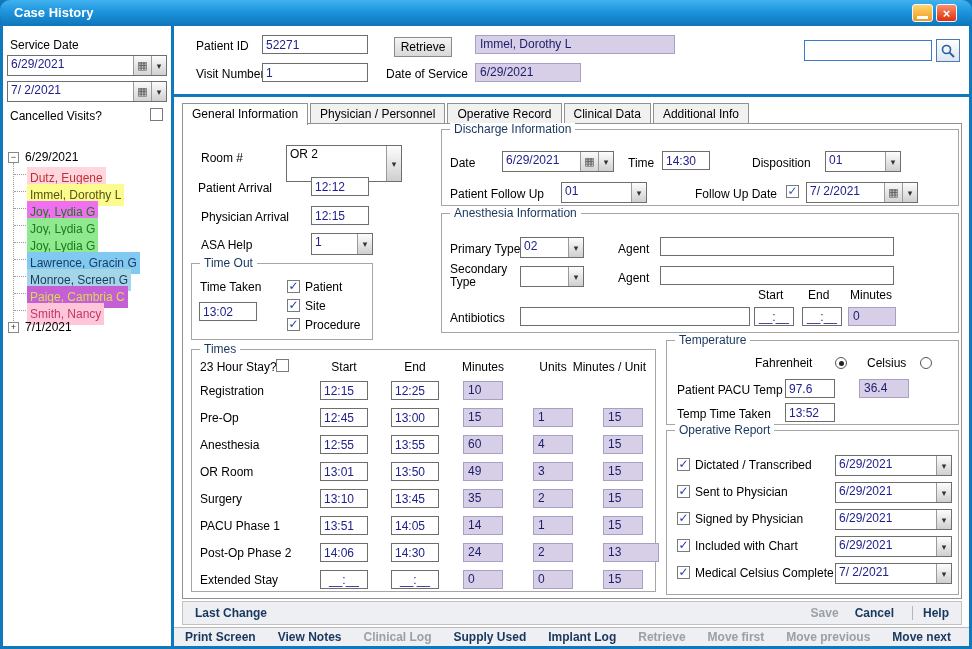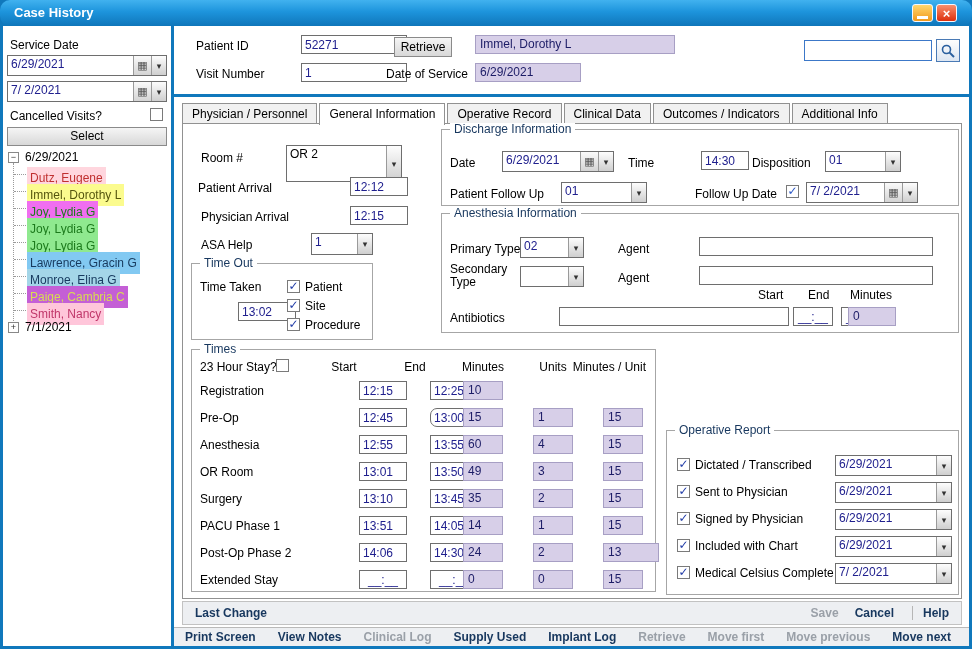--- a/index.html
+++ b/index.html
@@ -17,21 +17,21 @@
   .minbar { width:11px; height:3px; background:#fff; margin-top:8px; }
   .btn-close { left:936px; background:linear-gradient(180deg,#f9906d,#dd2f0d); color:#fff; font-weight:bold; font-size:13px; }
 
   
   .sidebar { position:absolute; left:3px; top:26px; width:168px; height:620px; background:#fff; }
   .main { position:absolute; left:174px; top:26px; width:795px; height:620px; background:#fff; }
 
   .label { position:absolute; color:#000; white-space:nowrap; }
   .tinput { position:absolute; border:1px solid #6e6e6e; background:#fff; color:#20208e;
     font:12px "Liberation Sans",sans-serif; padding:0 3px; height:19px; }
-  input.tinput { outline:none;margin-left:39px; }
+  input.tinput { outline:none; }
   .disp { position:absolute; background:#d7cfe8; border:1px solid #a79fc4; color:#1c1c66;
     height:19px; line-height:17px; padding:0 4px; white-space:nowrap; overflow:hidden; }
 
   .combo { position:absolute; border:1px solid #6e6e6e; background:#fff; display:flex; align-items:stretch; height:21px; }
   .combo .val { flex:1; padding:1px 3px 0; color:#20208e; white-space:nowrap; overflow:hidden; }
   .combo .cal { width:18px; background:linear-gradient(#fafafa,#d4d4d4); border-left:1px solid #9a9a9a;
     display:flex; align-items:center; justify-content:center; color:#555; font-size:11px; font-family:"DejaVu Sans",sans-serif; }
   .combo .arr { width:15px; background:linear-gradient(#fdfdfd,#cfcfcf); border-left:1px solid #9a9a9a;
     display:flex; align-items:center; justify-content:center; color:#333; font-size:9px; font-family:"DejaVu Sans",sans-serif; }
 
@@ -104,34 +104,33 @@
       <span class="cal">▦</span>
       <span class="arr">▾</span>
     </div>
     <div class="combo" style="left:4px;top:55px;width:160px">
       <span class="val">7/ 2/2021</span>
       <span class="cal">▦</span>
       <span class="arr">▾</span>
     </div>
     <span class="label" style="left:7px;top:83px">Cancelled Visits?</span>
     <span class="check" style="left:147px;top:82px"></span>
-    <div class="btn select-btn">Select</div>
 
     <div class="vline"></div>
     <div class="tnode" style="top:124px">
       <span class="texp">−</span>
       <span class="tlabel">6/29/2021</span>
     </div>
     <span class="titem" style="top: 141px; background-color: rgb(255, 214, 222); color: rgb(192, 48, 48);">Dutz, Eugene</span>
     <span class="titem" style="top: 158px; background-color: rgb(251, 251, 142); color: rgb(85, 85, 14);">Immel, Dorothy L</span>
     <span class="titem" style="top: 175px; background-color: rgb(240, 110, 240); color: rgb(28, 122, 28);">Joy, Lydia G</span>
     <span class="titem" style="top: 192px; background-color: rgb(143, 233, 143); color: rgb(28, 122, 28);">Joy, Lydia G</span>
     <span class="titem" style="top: 209px; background-color: rgb(143, 233, 143); color: rgb(28, 122, 28);">Joy, Lydia G</span>
     <span class="titem" style="top: 226px; background-color: rgb(130, 201, 242); color: rgb(23, 58, 94);">Lawrence, Gracin G</span>
-    <span class="titem" style="top: 243px; background-color: rgb(164, 214, 232); color: rgb(23, 58, 94);">Monroe, Elina G</span>
+    <span class="titem" style="top: 243px; background-color: rgb(164, 214, 232); color: rgb(23, 58, 94);">Monroe, Screen G</span>
     <span class="titem" style="top: 260px; background-color: rgb(196, 95, 214); color: rgb(216, 220, 82);">Paige, Cambria C</span>
     <span class="titem" style="top: 277px; background-color: rgb(255, 198, 218); color: rgb(192, 54, 106);">Smith, Nancy</span>
     <div class="tnode" style="top:294px">
       <span class="texp">+</span>
       <span class="tlabel">7/1/2021</span>
     </div>
   </div>
 
   <div class="main">
 
@@ -146,25 +145,24 @@
     <input class="search-input" value="" style="">
     <div class="search-btn">
       <svg width="14" height="14" viewBox="0 0 14 14">
         <circle cx="5.5" cy="5.5" r="4" fill="none" stroke="#2a5f9e" stroke-width="1.6"></circle>
         <line x1="8.6" y1="8.6" x2="13" y2="13" stroke="#2a5f9e" stroke-width="2"></line>
       </svg>
     </div>
     <div class="divider"></div>
 
     <div class="tabs">
+      <span class="tab active">General Information</span>
       <span class="tab">Physician / Personnel</span>
-      <span class="tab active">General Information</span>
       <span class="tab">Operative Record</span>
       <span class="tab">Clinical Data</span>
-      <span class="tab">Outcomes / Indicators</span>
       <span class="tab">Additional Info</span>
     </div>
 
     <div class="content">
 
       <span class="label" style="left:18px;top:27px">Room #</span>
       <div class="combo" style="left:103px;top:21px;width:116px;height:37px">
         <span class="val" style="color:#000">OR 2</span>
         <span class="arr">▾</span>
       </div>
@@ -255,21 +253,21 @@
         <span class="label" style="left:334px;top:10px;width:54px;text-align:center">Units</span>
         <span class="label" style="left:376px;top:10px;width:78px;text-align:right">Minutes / Unit</span>
 
         <span class="label" style="left:8px;top:34px">Registration</span>
         <input class="tinput" style="left: 128px; top: 31px; width: 48px;" value="12:15">
         <input class="tinput" style="left: 199px; top: 31px; width: 48px;" value="12:25">
         <div class="disp" style="left:271px;top:31px;width:40px">10</div>
 
         <span class="label" style="left:8px;top:61px">Pre-Op</span>
         <input class="tinput" style="left: 128px; top: 58px; width: 48px;" value="12:45">
-        <input class="tinput" style="left: 199px; top: 58px; width: 48px; border-radius: 7px;" value="13:00">
+        <input class="tinput" style="left: 199px; top: 58px; width: 48px;" value="13:00">
         <div class="disp" style="left:271px;top:58px;width:40px">15</div>
         <div class="disp" style="left:341px;top:58px;width:40px">1</div>
         <div class="disp" style="left:411px;top:58px;width:40px">15</div>
 
         <span class="label" style="left:8px;top:88px">Anesthesia</span>
         <input class="tinput" style="left: 128px; top: 85px; width: 48px;" value="12:55">
         <input class="tinput" style="left: 199px; top: 85px; width: 48px;" value="13:55">
         <div class="disp" style="left:271px;top:85px;width:40px">60</div>
         <div class="disp" style="left:341px;top:85px;width:40px">4</div>
         <div class="disp" style="left:411px;top:85px;width:40px">15</div>
@@ -303,20 +301,32 @@
         <div class="disp" style="left:411px;top:193px;width:56px">13</div>
 
         <span class="label" style="left:8px;top:223px">Extended Stay</span>
         <input class="tinput" style="left: 128px; top: 220px; width: 48px; text-align: center;" value="__:__">
         <input class="tinput" style="left: 199px; top: 220px; width: 48px; text-align: center;" value="__:__">
         <div class="disp" style="left:271px;top:220px;width:40px">0</div>
         <div class="disp" style="left:341px;top:220px;width:40px">0</div>
         <div class="disp" style="left:411px;top:220px;width:40px">15</div>
       </div>
 
+      <div class="fieldset" style="left:483px;top:216px;width:293px;height:85px">
+        <span class="legend">Temperature</span>
+        <span class="label" style="left:88px;top:15px">Fahrenheit</span>
+        <span class="radio sel" style="left:168px;top:16px"></span>
+        <span class="label" style="left:200px;top:15px">Celsius</span>
+        <span class="radio" style="left:253px;top:16px"></span>
+        <span class="label" style="left:10px;top:42px">Patient PACU Temp</span>
+        <input class="tinput" style="left: 118px; top: 38px; width: 50px;" value="97.6">
+        <div class="disp" style="left:192px;top:38px;width:50px">36.4</div>
+        <span class="label" style="left:10px;top:66px">Temp Time Taken</span>
+        <input class="tinput" style="left: 118px; top: 62px; width: 50px;" value="13:52">
+      </div>
 
       <div class="fieldset" style="left:483px;top:306px;width:293px;height:165px">
         <span class="legend">Operative Report</span>
         <span class="check checked" style="left:10px;top:27px"></span>
         <span class="label" style="left:28px;top:27px">Dictated / Transcribed</span>
         <div class="combo" style="left:168px;top:24px;width:117px">
           <span class="val">6/29/2021</span>
           <span class="arr">▾</span>
         </div>
         <span class="check checked" style="left:10px;top:54px"></span>

